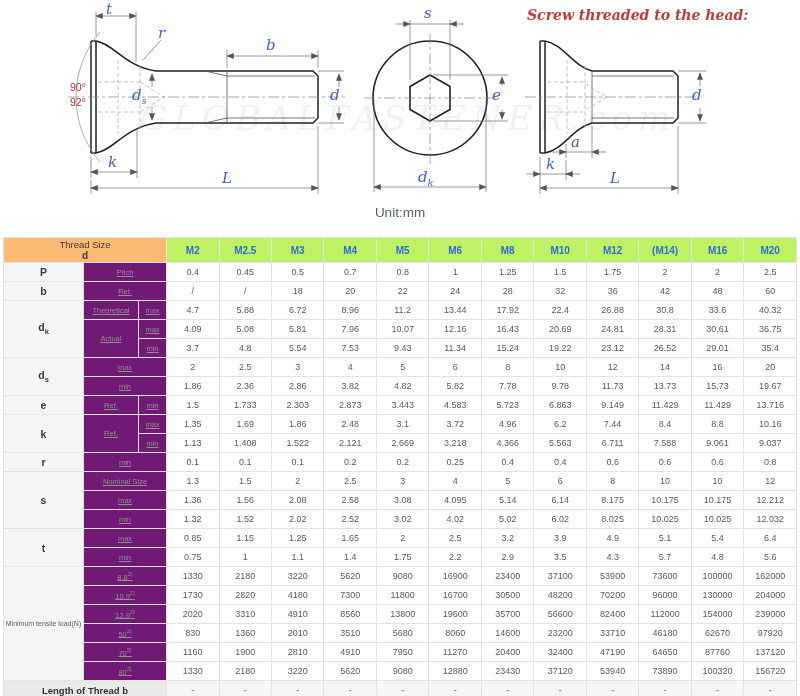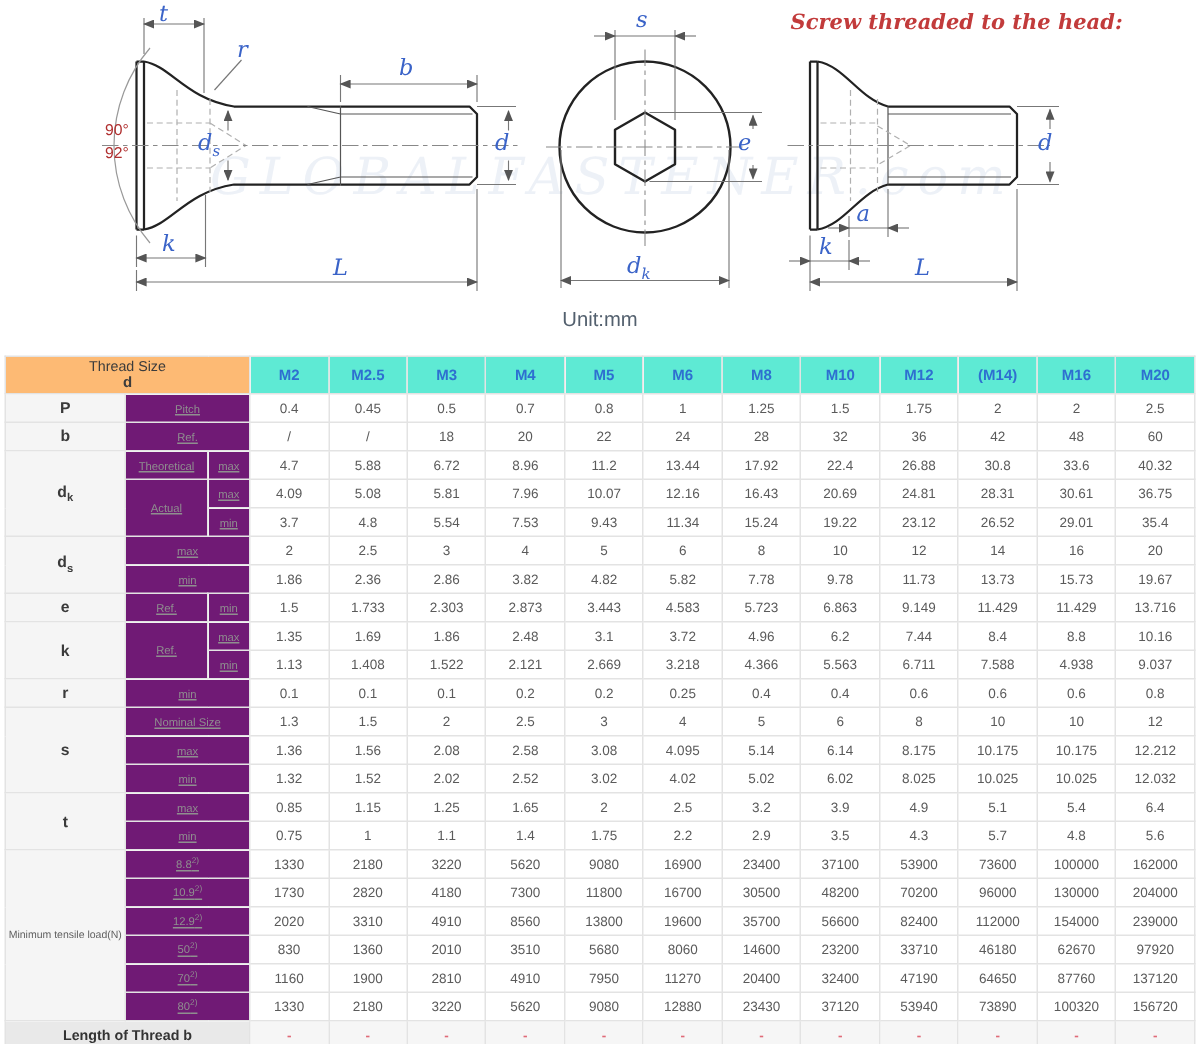--- a/index.html
+++ b/index.html
@@ -13,21 +13,21 @@
   .red-angle{position:absolute;font-size:10.5px;color:#b03030;font-family:"Liberation Sans",sans-serif;line-height:1;}
   .red-note{position:absolute;font-family:"DejaVu Serif",serif;font-style:italic;font-weight:bold;font-size:14px;color:#c23b3b;line-height:1;white-space:nowrap;}
   .wm{position:absolute;left:140px;top:98px;width:600px;font-family:"DejaVu Serif",serif;font-style:italic;font-size:34px;letter-spacing:6px;color:rgba(110,140,190,0.12);pointer-events:none;white-space:nowrap;}
   .unit{position:absolute;left:0;top:205px;width:100%;text-align:center;font-size:13.5px;color:#53606e;}
 
   
   table.spec{border-collapse:collapse;table-layout:fixed;width:794px;margin:2px auto 0;}
   table.spec td,table.spec th{border:1px solid #e3e3e3;text-align:center;vertical-align:middle;padding:1px 0;height:16px;overflow:hidden;white-space:nowrap;}
   th.title-h{background:#fdba74;color:#3c3c3c;font-size:9.5px;font-weight:normal;height:40px;}
   th.title-h .l2{display:block;font-weight:bold;font-size:10px;}
-  th.size-h{background:#5eead4;color:#2e6fd0;font-weight:bold;font-size:10px;height:40px;}
+  th.size-h{background:#bef264;color:#2e6fd0;font-weight:bold;font-size:10px;height:40px;}
   td.sym{background:#f5f5f5;font-weight:bold;font-size:10.5px;color:#3a3a3a;}
   td.sym sub{font-size:7.5px;}
   td.sub{background:#701a75;font-size:7.5px;color:#8f8f8f;text-decoration:underline;}
   td.sub sup{font-size:5.5px;}
   td.subsm{background:#f5f5f5;font-size:7px;color:#5f5f5f;}
   td.footsym{background:#e9e9e9;font-weight:bold;font-size:9.5px;color:#333;}
   td.val{background:#fff;font-size:9px;color:#5a5a5a;}
   td.valred{background:#f6f6f6;font-size:9px;color:#e06a78;font-weight:bold;}
 </style>
 </head>
@@ -308,21 +308,21 @@
           <td class="val">1.13</td>
           <td class="val">1.408</td>
           <td class="val">1.522</td>
           <td class="val">2.121</td>
           <td class="val">2.669</td>
           <td class="val">3.218</td>
           <td class="val">4.366</td>
           <td class="val">5.563</td>
           <td class="val">6.711</td>
           <td class="val">7.588</td>
-          <td class="val">4.938</td>
+          <td class="val">9.061</td>
           <td class="val">9.037</td>
         </tr>
         <tr>
           <td class="sym">r</td>
           <td class="sub" colspan="2">min</td>
           <td class="val">0.1</td>
           <td class="val">0.1</td>
           <td class="val">0.1</td>
           <td class="val">0.2</td>
           <td class="val">0.2</td>

